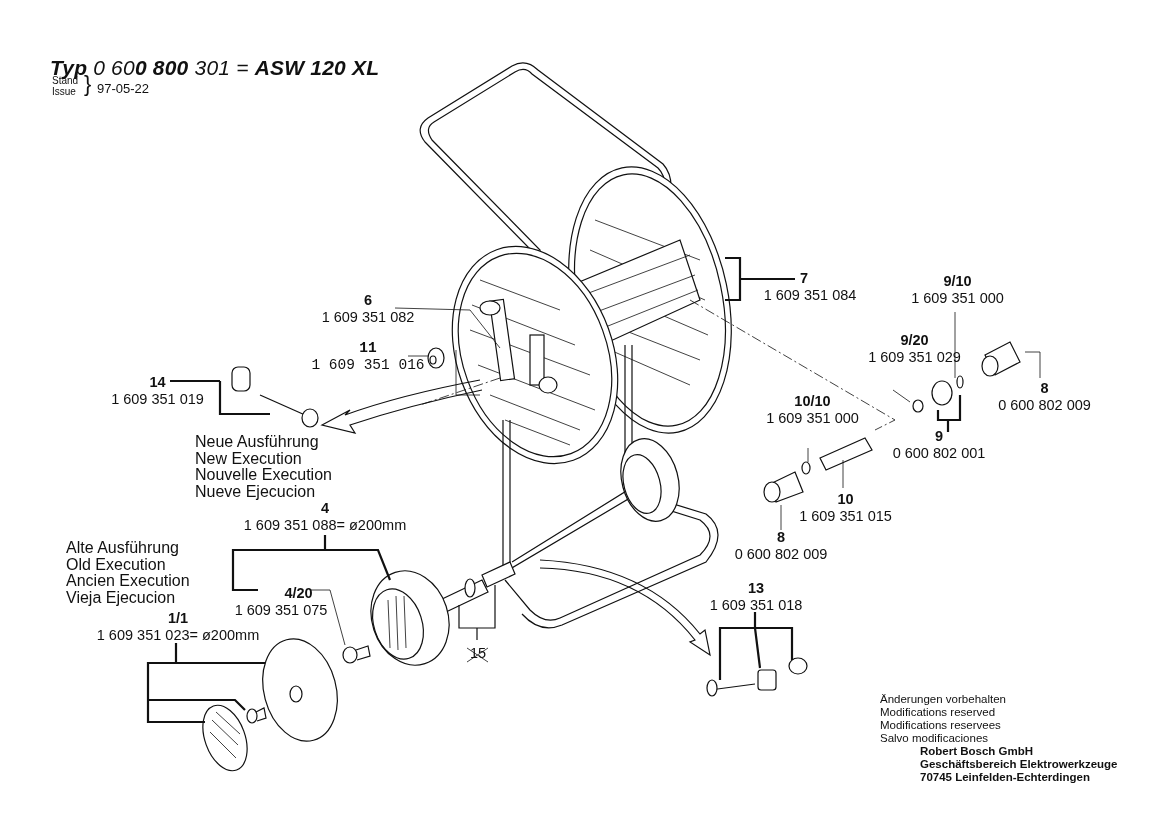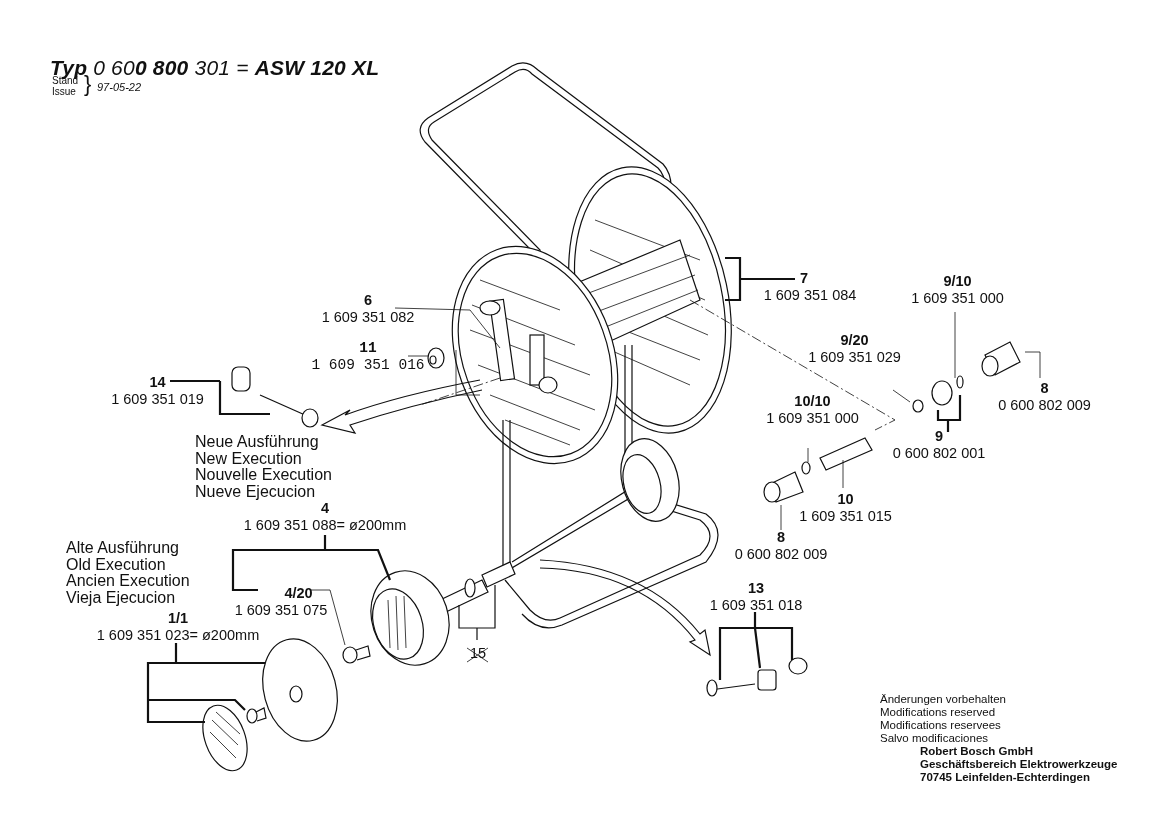--- a/index.html
+++ b/index.html
@@ -3,21 +3,21 @@
 <meta charset="utf-8">
 <style>
   html, body { margin:0; padding:0; background:#ffffff; }
   body { width:1169px; height:826px; position:relative; overflow:hidden;
          font-family:"Liberation Sans", sans-serif; color:#111; }
   .abs { position:absolute; white-space:nowrap; }
   .title { left:50px; top:56px; font-size:21px; letter-spacing:0.2px;font-style:italic; }
   .title b { font-weight:bold; }
   .stand { left:52px; top:75px; font-size:10px; line-height:11px; }
   .brace { left:84px; top:72px; font-size:22px; line-height:24px; }
-  .issue-date { left:97px; top:81px; font-size:11px;font-style:italic; }
+  .issue-date { left:97px; top:81px; font-size:13px; }
   .lbl { font-size:14.5px; line-height:17px; text-align:center; }
   .lbl .pos { font-weight:bold; display:block; }
   .note { font-size:16px; line-height:16.5px; }
   .footer { left:880px; top:693px; font-size:11.5px; line-height:13px; }
   .footer .b { font-weight:bold;padding-left:40px; }
   svg#drawing { position:absolute; left:0; top:0; }
   svg .ln { fill:none; stroke:#111; stroke-width:1.2; }
   svg .th { fill:none; stroke:#111; stroke-width:2.2; }
   svg .tn { fill:none; stroke:#111; stroke-width:0.8; }
   svg .dash { fill:none; stroke:#111; stroke-width:0.8; stroke-dasharray:10 3 2 3; }
@@ -179,21 +179,21 @@
   <span>1 609 351 082</span>
 </div>
 <div class="abs lbl" style="left:745px;top:270px;width:130px;">
   <span class="pos" style="text-align:left;padding-left:55px;">7</span>
   <span>1 609 351 084</span>
 </div>
 <div class="abs lbl" style="left:895px;top:273px;width:125px;">
   <span class="pos">9/10</span>
   <span>1 609 351 000</span>
 </div>
-<div class="abs lbl" style="left:792px;top:332px;width:125px;">
+<div class="abs lbl" style="left:852px;top:332px;width:125px;">
   <span class="pos">9/20</span>
   <span>1 609 351 029</span>
 </div>
 <div class="abs lbl" style="left:982px;top:380px;width:125px;">
   <span class="pos">8</span>
   <span>0 600 802 009</span>
 </div>
 <div class="abs lbl" style="left:303px;top:340px;width:130px;font-family:Liberation Mono, monospace;">
   <span class="pos">11</span>
   <span>1 609 351 016</span>

